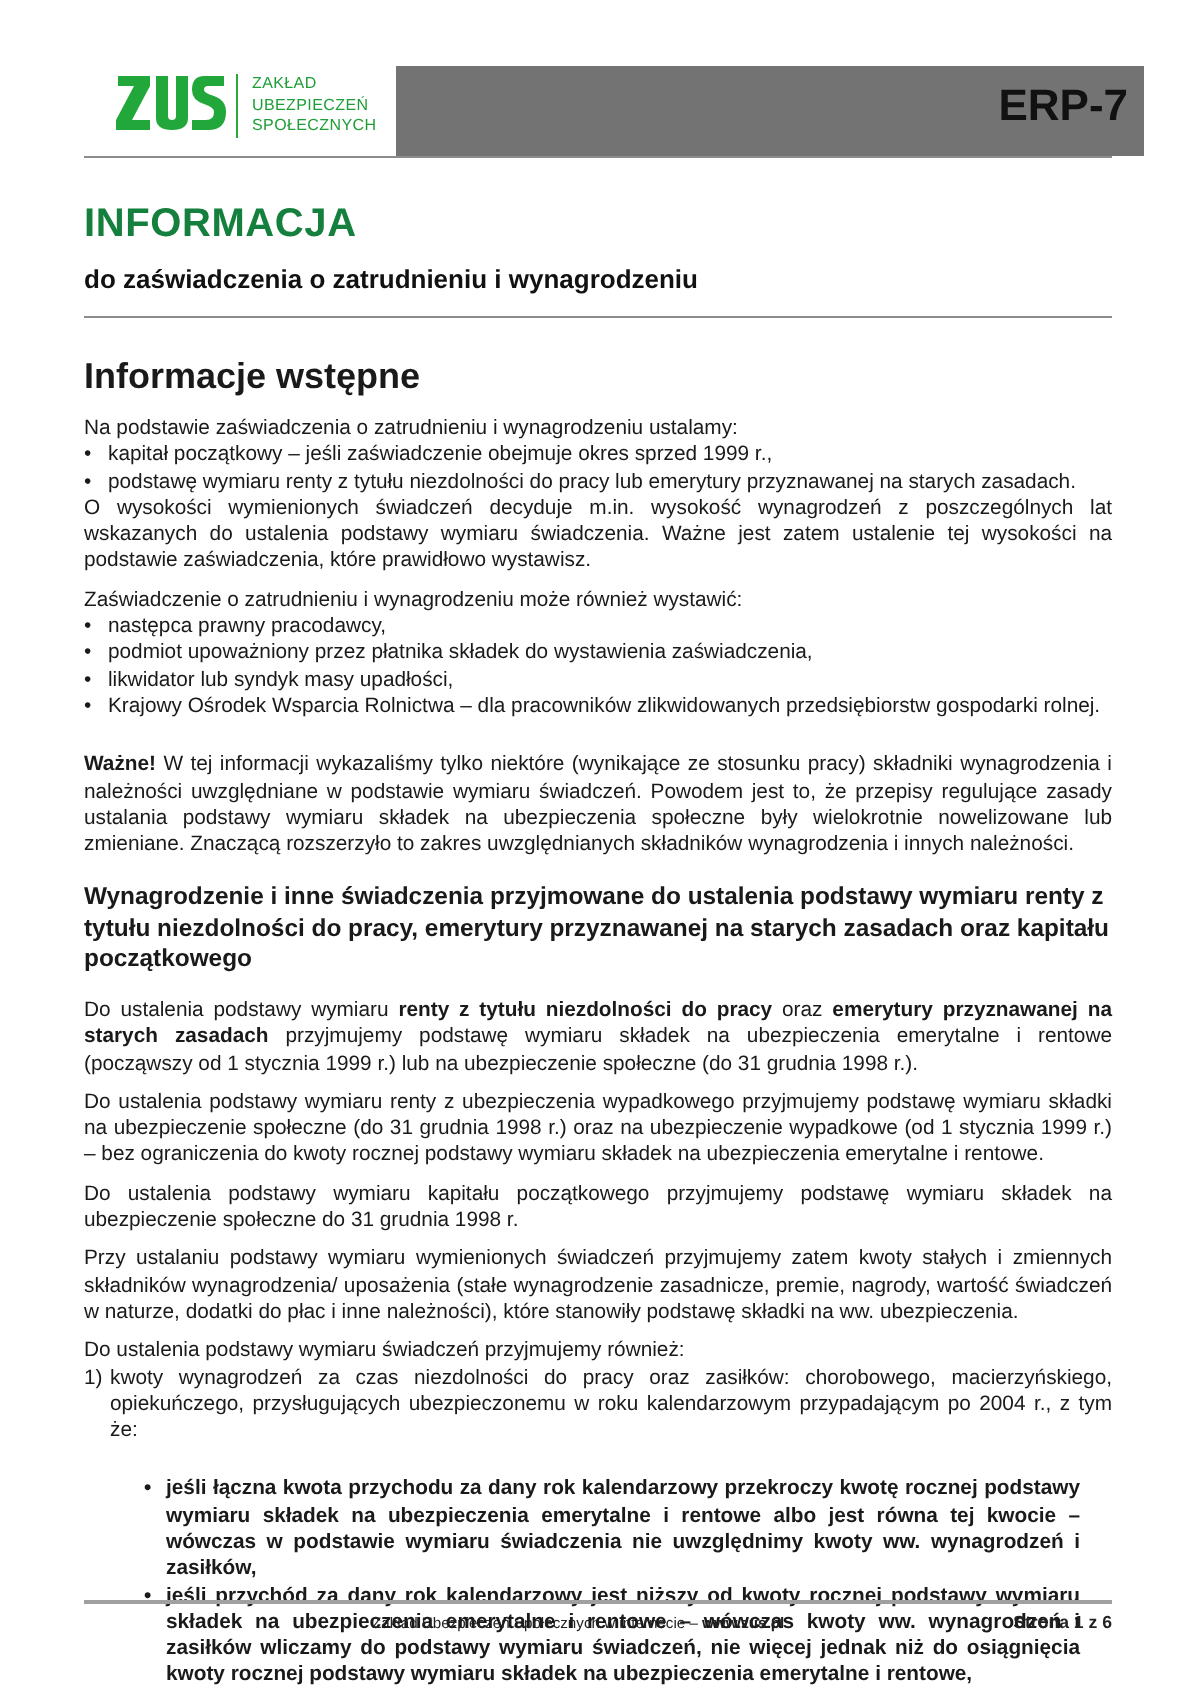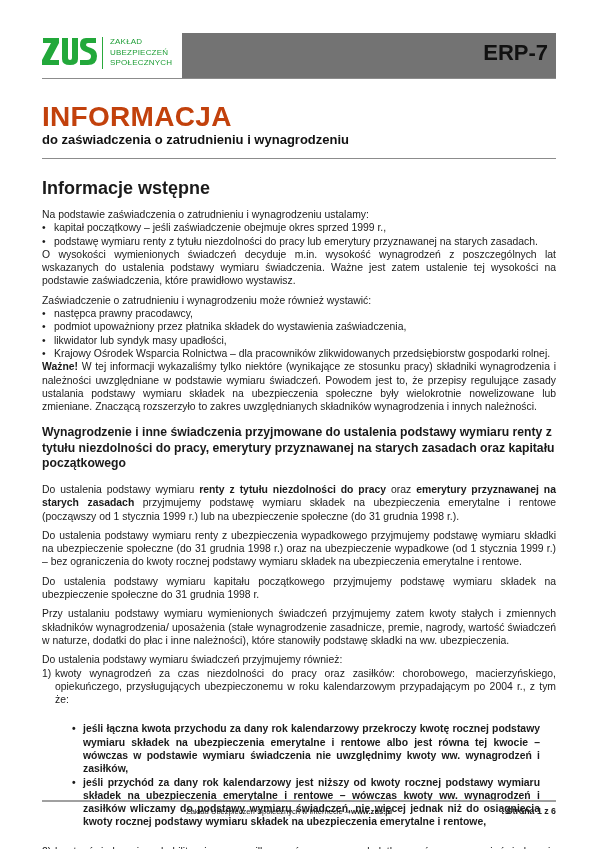--- a/index.html
+++ b/index.html
@@ -1,36 +1,36 @@
 <!DOCTYPE html>
 <html><head>
   <meta charset="utf-8">
   <style>
     html, body { margin: 0; padding: 0; background: #ffffff; }
     body {
       width: 600px; height: 849px; position: relative; overflow: hidden;
       font-family: "Liberation Sans", sans-serif; color: #1a1a1a;
     }
-    .header { position: absolute; left: 42px; top: 33px; width: 514px; height: 61px; }
+    .header { position: absolute; left: 58px; top: 33px; width: 514px; height: 61px; }
     .logo { position: absolute; left: 0; top: 0; width: 140px; height: 45px; }
     .logo-zus { position: absolute; left: 0; top: 2px; }
     .logo-sep { position: absolute; left: 60px; top: 4px; width: 1px; height: 32px; background: #2aa93b; }
     .logo-text {
       position: absolute; left: 68px; top: 4px; font-size: 8px; line-height: 10.5px;
       color: #1f9e37; letter-spacing: 0.2px; font-weight: normal;
     }
     .band {
       position: absolute; left: 140px; top: 0; width: 374px; height: 45px; background: #737373;
     }
     .form-code {
       position: absolute; right: 8px; top: 7px; font-size: 22px; font-weight: bold; color: #111;
     }
     .header-rule { position: absolute; left: 42px; top: 78px; width: 514px; height: 1px; background: #8c8c8c; }
 
-    .title { position: absolute; left: 42px; top: 101px; font-size: 28px; font-weight: bold; color: #c2410c; letter-spacing: 0.3px; }
+    .title { position: absolute; left: 42px; top: 101px; font-size: 20px; font-weight: bold; color: #15803d; letter-spacing: 0.3px; }
     .subtitle { position: absolute; left: 42px; top: 132px; font-size: 13px; font-weight: bold; color: #111; }
     .title-rule { position: absolute; left: 42px; top: 158px; width: 514px; height: 1px; background: #8c8c8c; }
 
     .content { position: absolute; left: 42px; top: 180px; width: 514px; font-size: 10.4px; line-height: 13.3px; color: #1a1a1a; }
     .h2 { font-size: 18px; font-weight: bold; margin: 0 0 12px 0; line-height: 16px; }
     .h2b { font-size: 12.2px; font-weight: bold; margin: 12px 0 11px 0; line-height: 15.5px; }
     p { margin: 0 0 6px 0; text-align: justify; }
     p.noj { text-align: left; }
     ul.bul { list-style: none; margin: 0; padding: 0; }
     ul.bul li { position: relative; padding-left: 12px; text-align: left; }
@@ -79,21 +79,21 @@
 
 <div class="content">
   <div class="h2">Informacje wstępne</div>
   <p class="noj mb0">Na podstawie zaświadczenia o zatrudnieniu i wynagrodzeniu ustalamy:</p>
   <ul class="bul">
     <li>kapitał początkowy – jeśli zaświadczenie obejmuje okres sprzed 1999 r.,</li>
     <li>podstawę wymiaru renty z tytułu niezdolności do pracy lub emerytury przyznawanej na starych zasadach.</li>
   </ul>
   <p>O wysokości wymienionych świadczeń decyduje m.in. wysokość wynagrodzeń z poszczególnych lat wskazanych do ustalenia podstawy wymiaru świadczenia. Ważne jest zatem ustalenie tej wysokości na podstawie zaświadczenia, które prawidłowo wystawisz.</p>
   <p class="noj mb0">Zaświadczenie o zatrudnieniu i wynagrodzeniu może również wystawić:</p>
-  <ul class="bul" style="margin-bottom:0;">
+  <ul class="bul" style="margin-bottom:16px;">
     <li>następca prawny pracodawcy,</li>
     <li>podmiot upoważniony przez płatnika składek do wystawienia zaświadczenia,</li>
     <li>likwidator lub syndyk masy upadłości,</li>
     <li>Krajowy Ośrodek Wsparcia Rolnictwa – dla pracowników zlikwidowanych przedsiębiorstw gospodarki rolnej.</li>
   </ul>
   <p><b>Ważne!</b><span> W tej informacji wykazaliśmy tylko niektóre (wynikające ze stosunku pracy) składniki wynagrodzenia i należności uwzględniane w podstawie wymiaru świadczeń. Powodem jest to, że przepisy regulujące zasady ustalania podstawy wymiaru składek na ubezpieczenia społeczne były wielokrotnie nowelizowane lub zmieniane. Znaczącą rozszerzyło to zakres uwzględnianych składników wynagrodzenia i innych należności.</span></p>
 
   <div class="h2b">Wynagrodzenie i inne świadczenia przyjmowane do ustalenia podstawy wymiaru renty z tytułu niezdolności do pracy, emerytury przyznawanej na starych zasadach oraz kapitału początkowego</div>
   <p><span>Do ustalenia podstawy wymiaru </span><b>renty z tytułu niezdolności do pracy</b><span> oraz </span><b>emerytury przyznawanej na starych zasadach</b><span> przyjmujemy podstawę wymiaru składek na ubezpieczenia emerytalne i rentowe (począwszy od 1 stycznia 1999 r.) lub na ubezpieczenie społeczne (do 31 grudnia 1998 r.).</span></p>
   <p>Do ustalenia podstawy wymiaru renty z ubezpieczenia wypadkowego przyjmujemy podstawę wymiaru składki na ubezpieczenie społeczne (do 31 grudnia 1998 r.) oraz na ubezpieczenie wypadkowe (od 1 stycznia 1999 r.) – bez ograniczenia do kwoty rocznej podstawy wymiaru składek na ubezpieczenia emerytalne i rentowe.</p>

